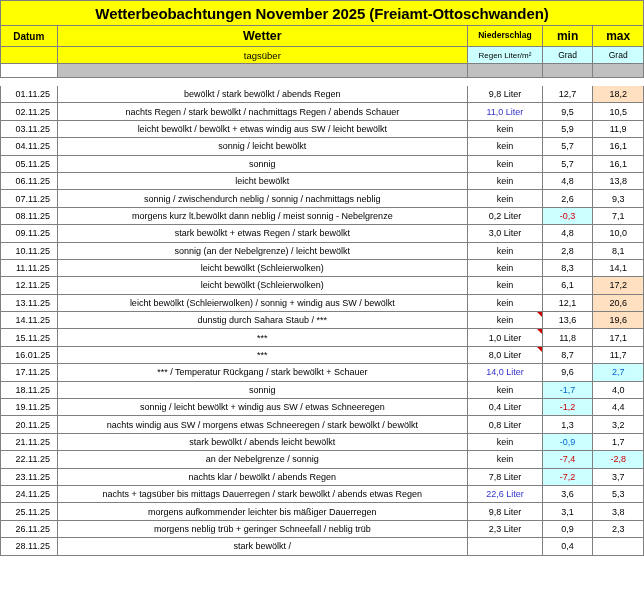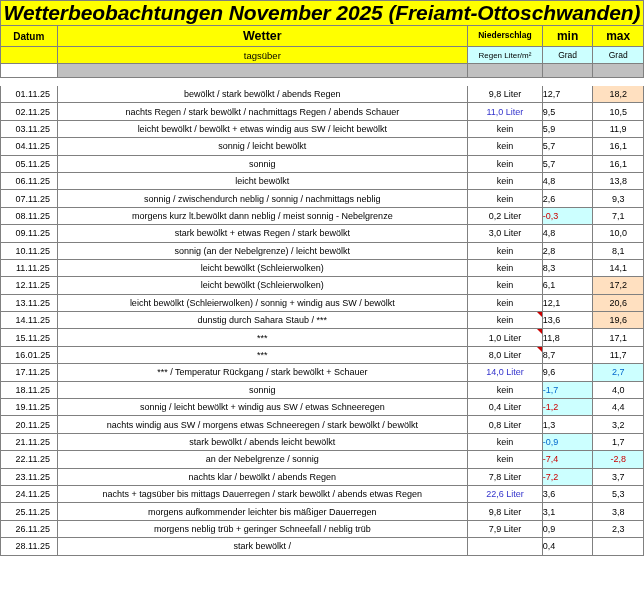--- a/index.html
+++ b/index.html
@@ -4,25 +4,24 @@
 <style>
   html,body{margin:0;padding:0;background:#ffffff;}
   body{font-family:"Liberation Sans", sans-serif;color:#000;}
   #page{width:644px;height:611px;position:relative;overflow:hidden;background:#fff;box-sizing:border-box;}
   table{border-collapse:collapse;width:644px;table-layout:fixed;}
   td,th{border:1px solid #808080;padding:0;font-size:9px;}
   .title-cell{
     background:#ffff00;
     text-align:center;
     font-weight:bold;
-    font-size:21px;
+    font-size:15px;
     height:24px;
     border:1px solid #808080;
     letter-spacing:-0.1px;
-    font-style:italic;
   }
   .hdr{
     background:#ffff00;
     text-align:center;
     font-weight:bold;
     vertical-align:middle;
   }
   .hdr-datum{font-size:10px;height:20px;}
   .hdr-wetter{font-size:12.5px;height:20px;}
   .hdr-nied{font-size:8.5px;height:20px;line-height:1.1;}
@@ -38,21 +37,21 @@
   .sub-nied{background:#ccffff;font-size:8px;}
   .sub-min{background:#ccffff;font-size:8.5px;}
   .sub-max{background:#ccffff;font-size:8.5px;}
   .spacer td{height:13px;background:#c0c0c0;border:1px solid #808080;}
   .spacer td.sp-white{background:#ffffff;}
   .blankrow td{height:7px;background:#ffffff;border:1px solid #ffffff;}
   tr.data td{height:16.4px;}
   td.c-datum{font-size:9px;text-align:center;padding-left:8px;}
   td.c-wetter{font-size:9px;text-align:center;}
   td.c-nied{font-size:9px;text-align:center;}
-  td.c-min{font-size:9px;text-align:left;}
+  td.c-min{font-size:9px;text-align:center;}
   td.c-max{font-size:9px;text-align:center;}
   .w-datum{width:56px;}
   .w-wetter{width:406px;}
   .w-nied{width:74px;}
   .w-min{width:50px;}
   .w-max{width:50px;}
   
   .hl-blue{background:#ccffff;}
   .hl-orange{background:#ffe0c0;}
   .hl-rain{color:#3333cc;}
@@ -284,21 +283,21 @@
         <tr class="data">
           <td class="c-datum">25.11.25</td>
           <td class="c-wetter">morgens aufkommender leichter bis mäßiger Dauerregen</td>
           <td class="c-nied">9,8 Liter</td>
           <td class="c-min">3,1</td>
           <td class="c-max">3,8</td>
         </tr>
         <tr class="data">
           <td class="c-datum">26.11.25</td>
           <td class="c-wetter">morgens neblig trüb + geringer Schneefall  /  neblig trüb</td>
-          <td class="c-nied">7,9 Liter</td>
+          <td class="c-nied">2,3 Liter</td>
           <td class="c-min">0,9</td>
           <td class="c-max">2,3</td>
         </tr>
         <tr class="data">
           <td class="c-datum">28.11.25</td>
           <td class="c-wetter">stark bewölkt  /</td>
           <td class="c-nied"></td>
           <td class="c-min">0,4</td>
           <td class="c-max"></td>
         </tr>

